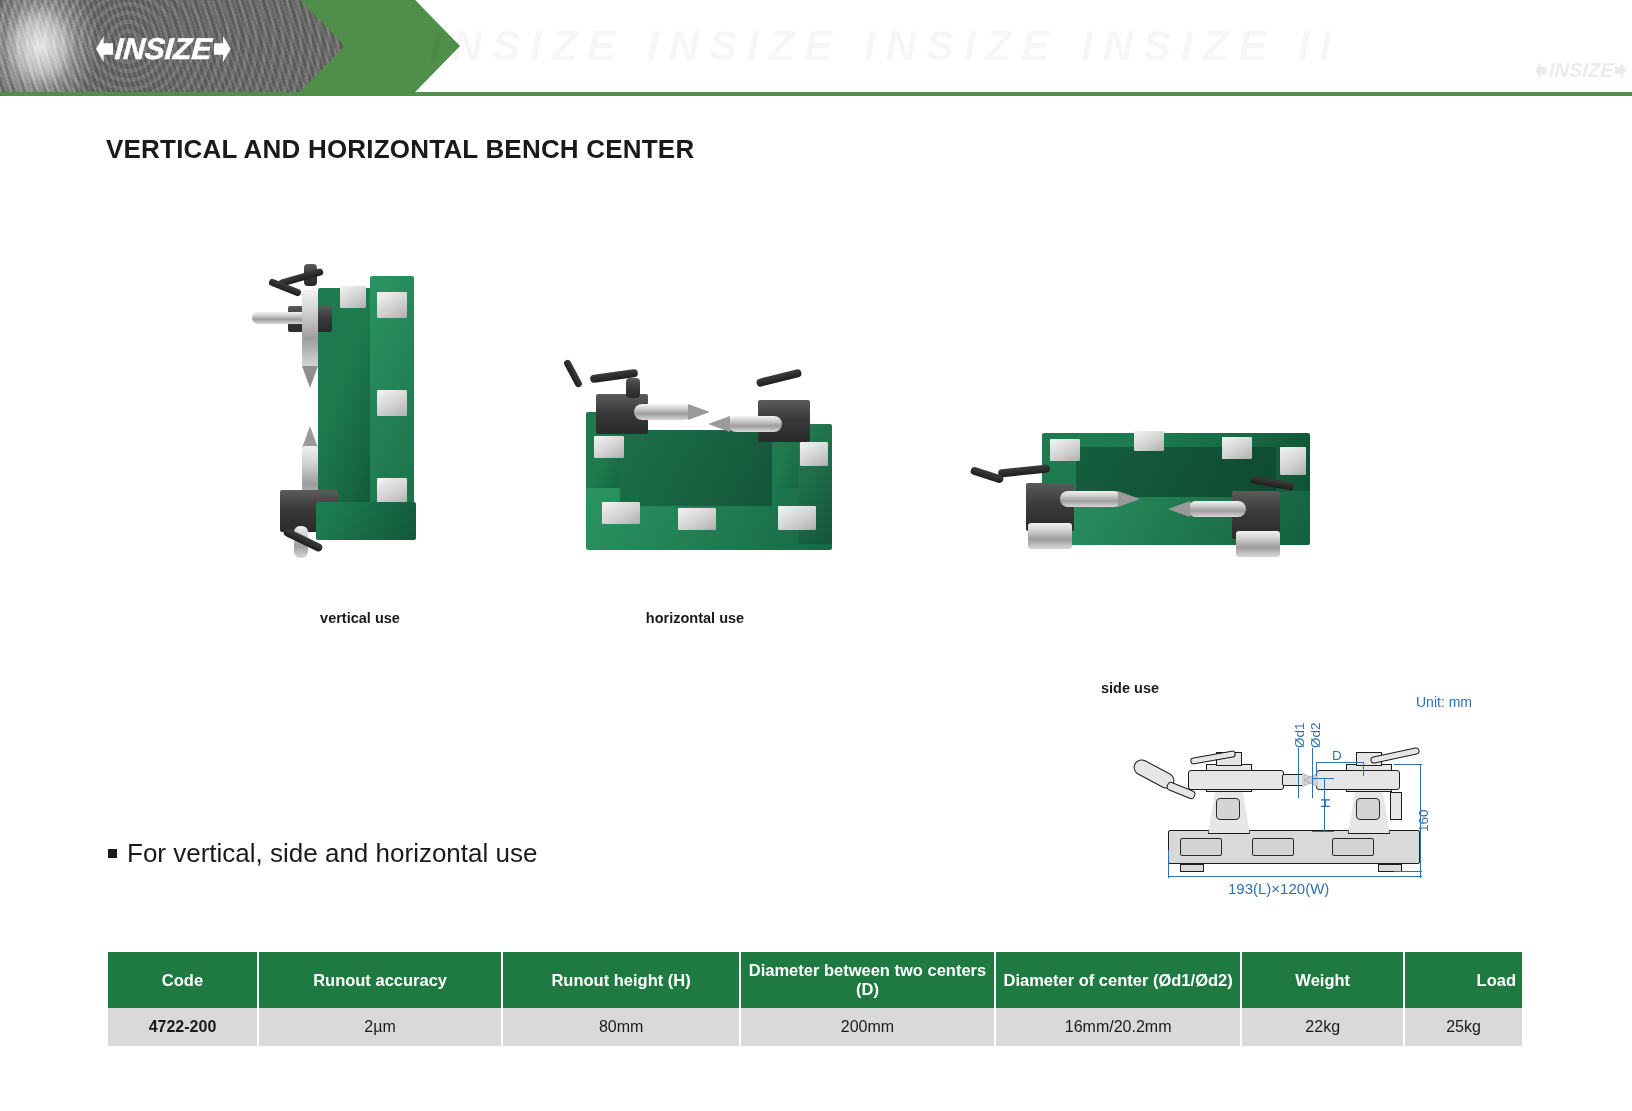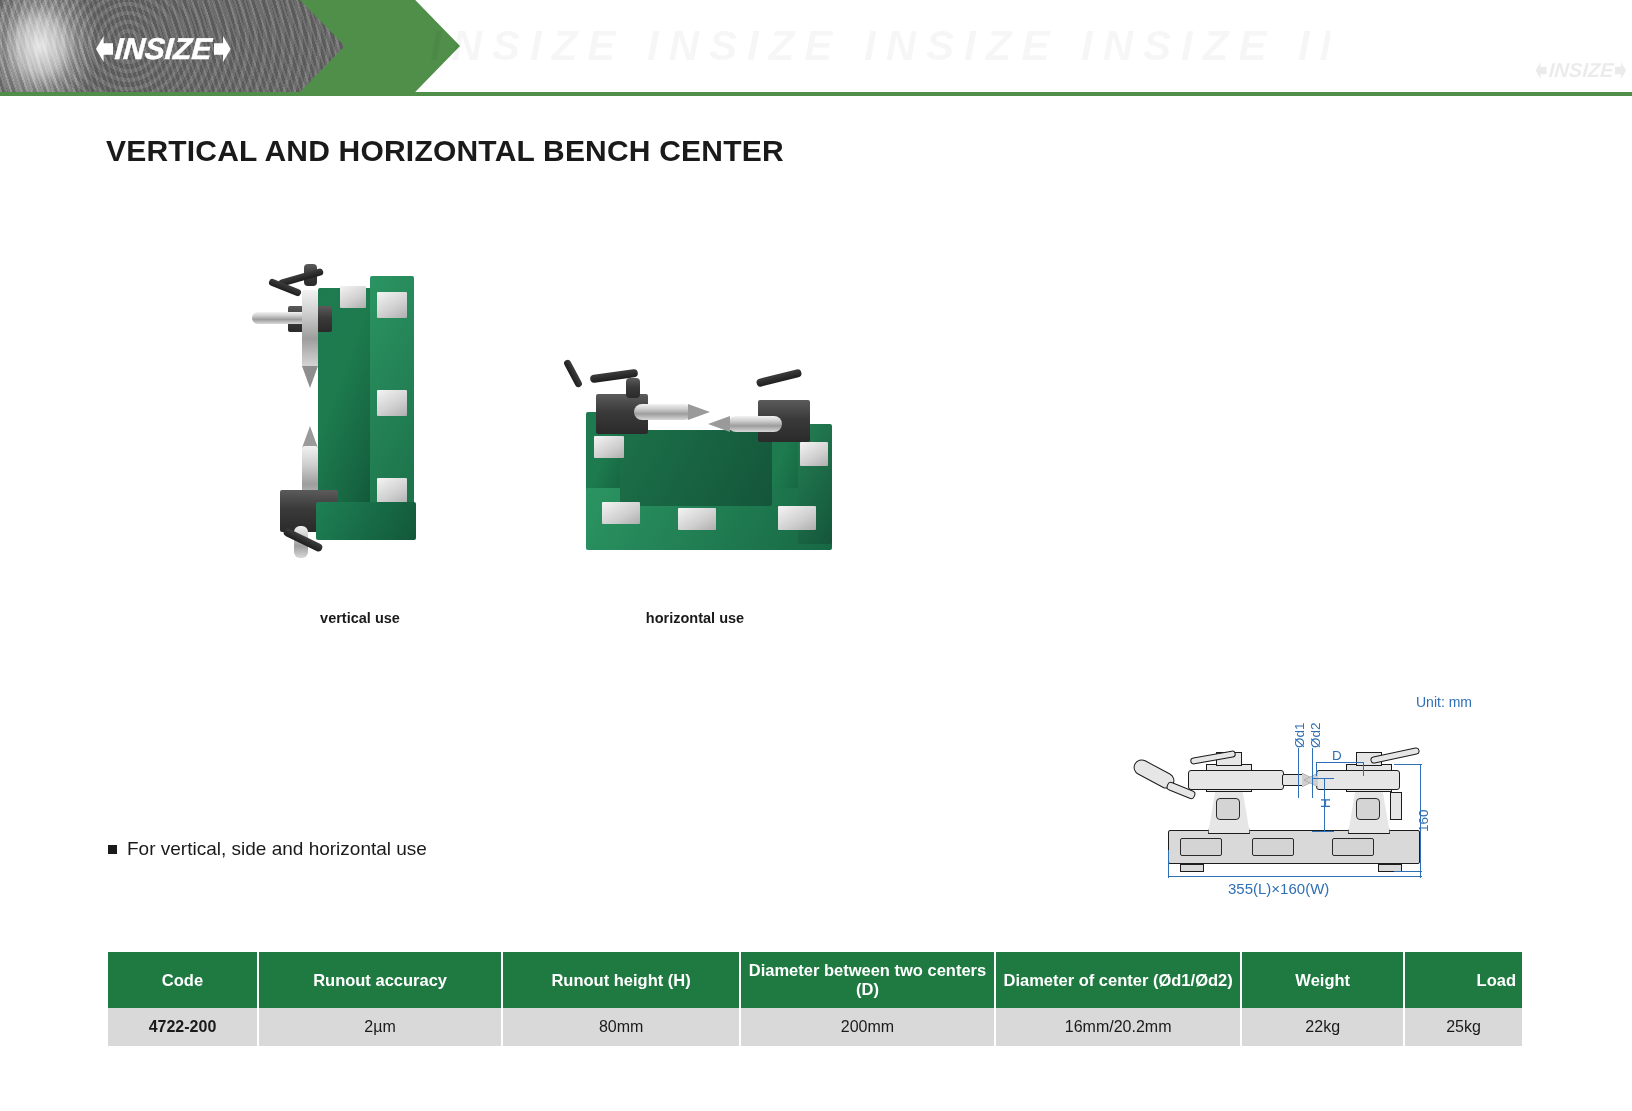--- a/index.html
+++ b/index.html
@@ -89,21 +89,21 @@
   }
   .logo-faint .logo-word { font-size: 20px; color: #6b6b6b; -webkit-text-stroke: 0; line-height: 17px; }
   .header-rule {
     position: absolute; left: 0; top: 92px; width: 1632px; height: 4px;
     background: #4f8f4a; z-index: 7;
   }
 
   
   .page-title {
     position: absolute; left: 106px; top: 134px;
-    font-size: 30px; font-weight: 700; color: #1a1a1a;
+    font-size: 26px; font-weight: 700; color: #1a1a1a;
     letter-spacing: 0.2px; white-space: nowrap;
   }
 
   
   .products {
     position: absolute; left: 150px; top: 240px; width: 1250px; height: 400px;
   }
   .product { position: absolute; }
   .product-caption {
     position: absolute; width: 100%; text-align: center;
@@ -134,21 +134,21 @@
     background: linear-gradient(180deg, #3d3d3d, #1e1e1e);
     border-radius: 8px;
   }
 
   
   .bullet-row {
     position: absolute; left: 108px; top: 838px;
     display: flex; align-items: center; gap: 10px;
   }
   .bullet-mark { width: 9px; height: 9px; background: #1a1a1a; }
-  .bullet-text { font-size: 19px; color: #1a1a1a; }
+  .bullet-text { font-size: 26px; color: #1a1a1a; }
 
   
   .drawing {
     position: absolute; left: 1060px; top: 690px; width: 420px; height: 215px;
   }
   .dwg-unit {
     position: absolute; right: 8px; top: 4px;
     font-size: 14px; color: #2f6fb5; text-align: center;
   }
   .g-fill { position: absolute; background: #d9d9d9; border: 1.6px solid #1c1c1c; }
@@ -277,20 +277,50 @@
       <div class="metal" style="left:42px; top:196px; width:16px; height:62px; border-radius:3px;"></div>
 
       <div class="metal-dark" style="left:20px; top:240px; width:58px; height:42px;"></div>
       <div class="metal" style="left:34px; top:276px; width:14px; height:32px; border-radius:6px;"></div>
       <div class="lever" style="left:22px; top:286px; width:42px; height:8px; transform:rotate(26deg);"></div>
       <div class="body-green" style="left:56px; top:252px; width:100px; height:38px;
                   background:linear-gradient(120deg,#1e8054,#12583a);"></div>
       <div class="product-caption" style="left:0; top:360px;">vertical use</div>
     </div>
 
+    <div class="product" style="left:800px; top:155px; width:360px; height:200px;">
+      <div class="body-green" style="left:92px; top:38px; width:268px; height:78px;"></div>
+      <div class="body-green" style="left:92px; top:96px; width:268px; height:54px;
+                  background:linear-gradient(120deg,#2b9462,#15603f);"></div>
+      <div class="body-green" style="left:126px; top:52px; width:200px; height:50px;
+                  background:linear-gradient(120deg,#155e3f,#0f4a31);"></div>
+
+      <div class="face-light" style="left:100px; top:44px; width:30px; height:22px;"></div>
+      <div class="face-light" style="left:184px; top:36px; width:30px; height:20px;"></div>
+      <div class="face-light" style="left:272px; top:42px; width:30px; height:22px;"></div>
+      <div class="face-light" style="left:330px; top:52px; width:26px; height:28px;"></div>
+
+      <div class="metal-dark" style="left:76px; top:88px; width:48px; height:48px;"></div>
+      <div class="metal" style="left:110px; top:96px; width:62px; height:16px; border-radius:8px;"></div>
+      <div style="position:absolute; left:168px; top:96px; width:0;height:0;
+                  border-top:8px solid transparent; border-bottom:8px solid transparent;
+                  border-left:22px solid #9a9a9a;"></div>
+      <div class="lever" style="left:48px; top:72px; width:52px; height:8px; transform:rotate(-6deg);"></div>
+      <div class="lever" style="left:20px; top:76px; width:34px; height:8px; transform:rotate(18deg); border-radius:4px;"></div>
+      <div class="metal" style="left:78px; top:128px; width:44px; height:26px; border-radius:3px;"></div>
+
+      <div class="metal-dark" style="left:282px; top:96px; width:48px; height:48px;"></div>
+      <div class="metal" style="left:238px; top:106px; width:58px; height:16px; border-radius:8px;"></div>
+      <div style="position:absolute; left:218px; top:106px; width:0;height:0;
+                  border-top:8px solid transparent; border-bottom:8px solid transparent;
+                  border-right:22px solid #9a9a9a;"></div>
+      <div class="metal" style="left:286px; top:136px; width:44px; height:26px; border-radius:3px;"></div>
+      <div class="lever" style="left:300px; top:84px; width:44px; height:8px; transform:rotate(10deg);"></div>
+      <div class="product-caption" style="left:0; top:285px;">side use</div>
+    </div>
   </div>
 
   <div class="bullet-row">
     <span class="bullet-mark"></span>
     <span class="bullet-text">For vertical, side and horizontal use</span>
   </div>
 
   <div class="drawing">
 
     <div class="dwg-unit">Unit: mm</div>
@@ -346,21 +376,21 @@
     <div class="dim-txt rot" style="left:258px; top:118px;">H</div>
 
     <div class="dim-line" style="left:360px; top:74px; width:1.4px; height:108px;"></div>
     <div class="dim-line" style="left:334px; top:74px; width:28px; height:1.4px;"></div>
     <div class="dim-line" style="left:334px; top:181px; width:28px; height:1.4px;"></div>
     <div class="dim-txt rot" style="left:356px; top:142px;">160</div>
 
     <div class="dim-line" style="left:108px; top:186px; width:254px; height:1.4px;"></div>
     <div class="dim-line" style="left:108px; top:160px; width:1.4px; height:28px;"></div>
     <div class="dim-line" style="left:360px; top:160px; width:1.4px; height:28px;"></div>
-    <div class="dim-txt" style="left:168px; top:190px; font-size:15px;">355(L)×160(W)</div>
+    <div class="dim-txt" style="left:168px; top:190px; font-size:15px;">193(L)×120(W)</div>
   </div>
 
   <table class="spec-table">
     <colgroup>
       <col style="width:140px">
         <col style="width:228px">
         <col style="width:222px">
       <col style="width:238px">
         <col style="width:230px">
         <col style="width:152px">

